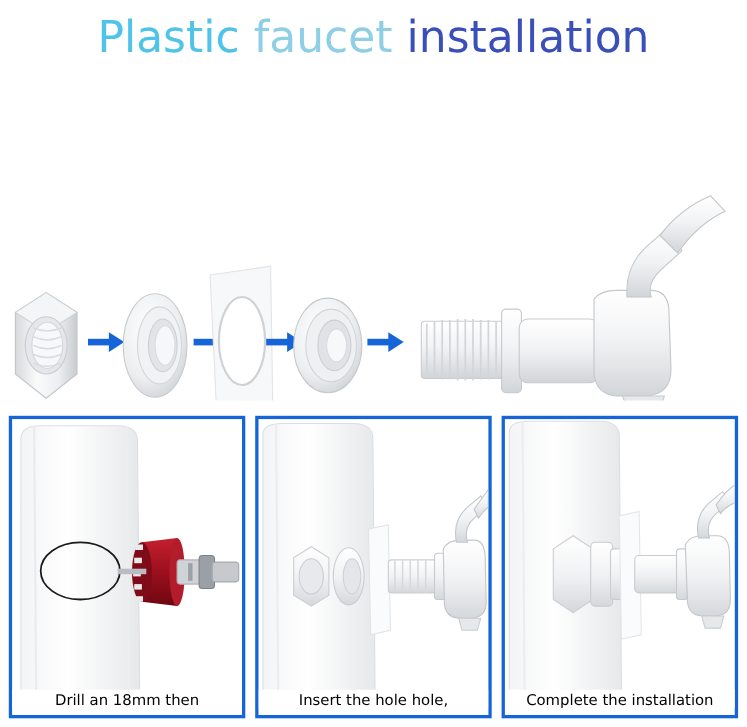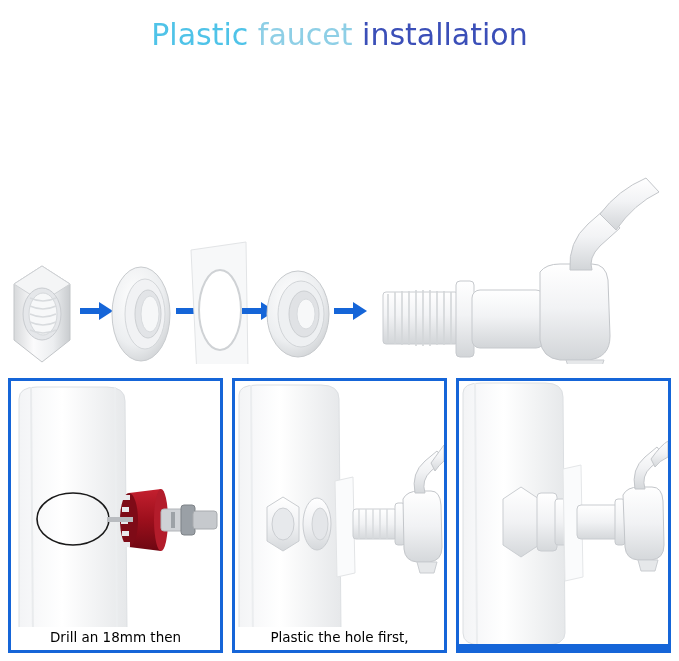--- a/index.html
+++ b/index.html
@@ -20,21 +20,21 @@
     position: absolute;
     left: 0; top: 0;
     width: 679px;
     height: 68px;
     display: flex;
     align-items: center;
     justify-content: center;
   }
   #title-text {
     font-family: "DejaVu Sans", sans-serif;
-    font-size: 30px;
+    font-size: 40px;
     font-weight: 400;
     letter-spacing: 0px;
     white-space: nowrap;
   }
   .t-word1 { color: #4fc3e8; }
   .t-word2 { color: #8ecfe6; }
   .t-word3 { color: #3b4fb8; }
 
   
   #exploded {
@@ -298,21 +298,21 @@
 
       <path d="M168 118 Q172 110 184 110 L196 110 Q205 110 206 124 L207 166 Q207 180 194 181 L182 181 Q170 180 169 168 Z" fill="url(#pgb2)" stroke="#c3c6ca"></path>
 
       <path d="M182 181 L202 181 L199 192 L185 192 Z" fill="#e6e8ea" stroke="#cacdd1"></path>
 
       <path d="M180 112 Q176 92 190 80 L202 70 L209 79 L196 90 Q186 99 190 112 Z" fill="url(#pgb2)" stroke="#c3c6ca"></path>
       <path d="M196 82 Q206 68 209 64 L209 80 Q204 84 200 90 Z" fill="url(#pgb2)" stroke="#c3c6ca"></path>
     </svg>
     <div class="panel-blue-strip"></div>
     <div class="panel-caption">
-      <span>Plastic the hole first,</span><br>
+      <span>Insert the hole hole,</span><br>
     </div>
   </div>
 
   <div class="panel">
     <svg class="panel-scene" viewBox="0 0 209 269">
       <defs>
         <linearGradient id="pg3" x1="0" y1="0" x2="1" y2="0">
           <stop offset="0%" stop-color="#f3f4f6"></stop>
           <stop offset="40%" stop-color="#ffffff"></stop>
           <stop offset="100%" stop-color="#e6e8ea"></stop>
@@ -337,15 +337,16 @@
       <rect x="156" y="118" width="10" height="46" rx="3" fill="url(#pgb3)" stroke="#c6c9cd"></rect>
 
       <path d="M164 114 Q168 106 180 106 L193 106 Q203 106 204 120 L205 164 Q205 178 192 179 L179 179 Q167 178 166 166 Z" fill="url(#pgb3)" stroke="#c3c6ca"></path>
 
       <path d="M179 179 L199 179 L196 190 L182 190 Z" fill="#e6e8ea" stroke="#cacdd1"></path>
 
       <path d="M176 108 Q172 88 186 76 L198 66 L205 75 L192 86 Q182 95 186 108 Z" fill="url(#pgb3)" stroke="#c3c6ca"></path>
       <path d="M192 78 Q202 64 209 60 L209 76 Q200 80 196 86 Z" fill="url(#pgb3)" stroke="#c3c6ca"></path>
     </svg>
     <div class="panel-blue-strip"></div>
+    <div class="panel-caption">Complete the installation</div>
   </div>
 
 </div>
 
 </body></html>

